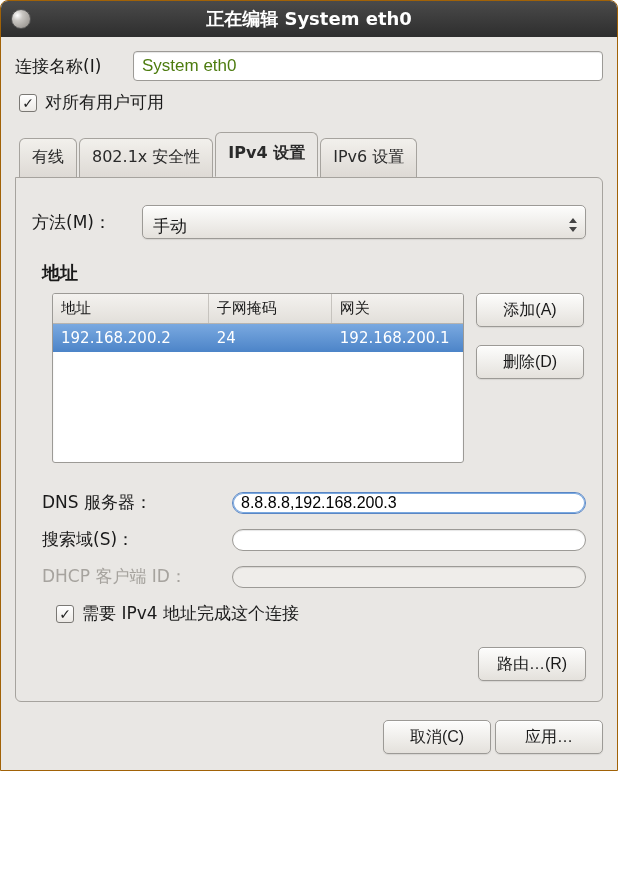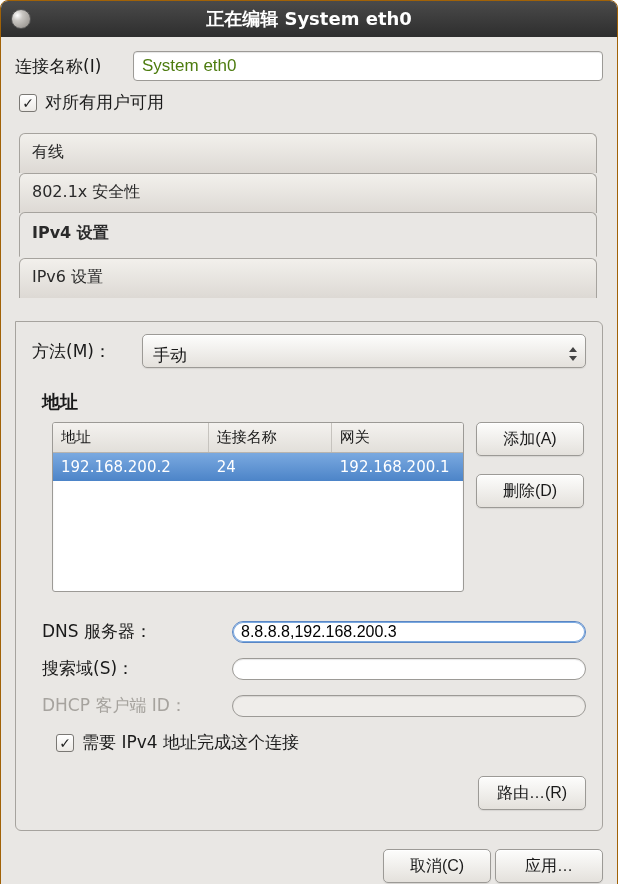--- a/index.html
+++ b/index.html
@@ -32,39 +32,38 @@
     flex:1; height:30px; padding:2px 8px;
     border:1px solid #9c9a96; border-radius:4px; background:#fff;
     font-size:17px; color:#4d7c0f;
     box-shadow:inset 0 1px 1px rgba(0,0,0,0.1);
   }
   .checks { margin:10px 0 18px 4px; }
   .check-row { display:flex; align-items:center; font-size:17px; margin-bottom:8px; }
   .cbx { width:18px; height:18px; border:1px solid #7a7874; border-radius:3px; background:linear-gradient(#fff,#ece9e5);
     margin-right:8px; display:flex; align-items:center; justify-content:center; font-size:14px; color:#222;}
   .cbx.checked::after{content:"✓"; line-height:1;}
-  .tabs { display:flex; padding:0 4px;flex-direction:column; }
+  .tabs { display:flex; align-items:flex-end; padding:0 4px; }
   .tab {
     padding:8px 12px 10px; margin-right:2px;
     border:1px solid #a6a39e; border-bottom:none;
     border-radius:6px 6px 0 0;
     background:linear-gradient(#f2f0ec,#ddd9d4);
     font-size:16px; color:#2a2a2a; cursor:pointer;
     position:relative; top:1px;
   }
   .tab.active {
     background:#e9e7e4; font-weight:bold;
     border-bottom:1px solid #e9e7e4;
     padding-top:10px; padding-bottom:12px; top:0; z-index:2;
   }
   .tab-body {
     border:1px solid #a6a39e; border-radius:0 6px 6px 6px;
-    background:#e9e7e4; padding:12px 16px 14px 16px;
+    background:#e9e7e4; padding:27px 16px 14px 16px;
     position:relative;
-    margin-top:24px;
   }
   .method-row { display:flex; align-items:center; margin-bottom:22px; }
   .method-label { width:110px; font-size:17px; }
   .combo {
     flex:1; height:34px; display:flex; align-items:flex-end; justify-content:space-between;
     padding:0 6px 0 10px;
     border:1px solid #9c9a96; border-radius:5px;
     background:linear-gradient(#fdfdfc,#e4e1dc);
     box-shadow:inset 0 1px 0 #fff, 0 1px 1px rgba(0,0,0,0.08);
     font-size:17px; cursor:pointer;
@@ -151,21 +150,21 @@
           </span>
         </div>
       </div>
 
       <div class="section-title">地址</div>
 
       <div class="addr-area">
         <div class="addr-table">
           <div class="addr-head">
             <div class="col col-a">地址</div>
-            <div class="col col-b">连接名称</div>
+            <div class="col col-b">子网掩码</div>
             <div class="col col-c">网关</div>
           </div>
           <div class="addr-rows">
             <div class="addr-row sel">
               <div class="col col-a">192.168.200.2</div>
               <div class="col col-b">24</div>
               <div class="col col-c">192.168.200.1</div>
             </div>
           </div>
         </div>

